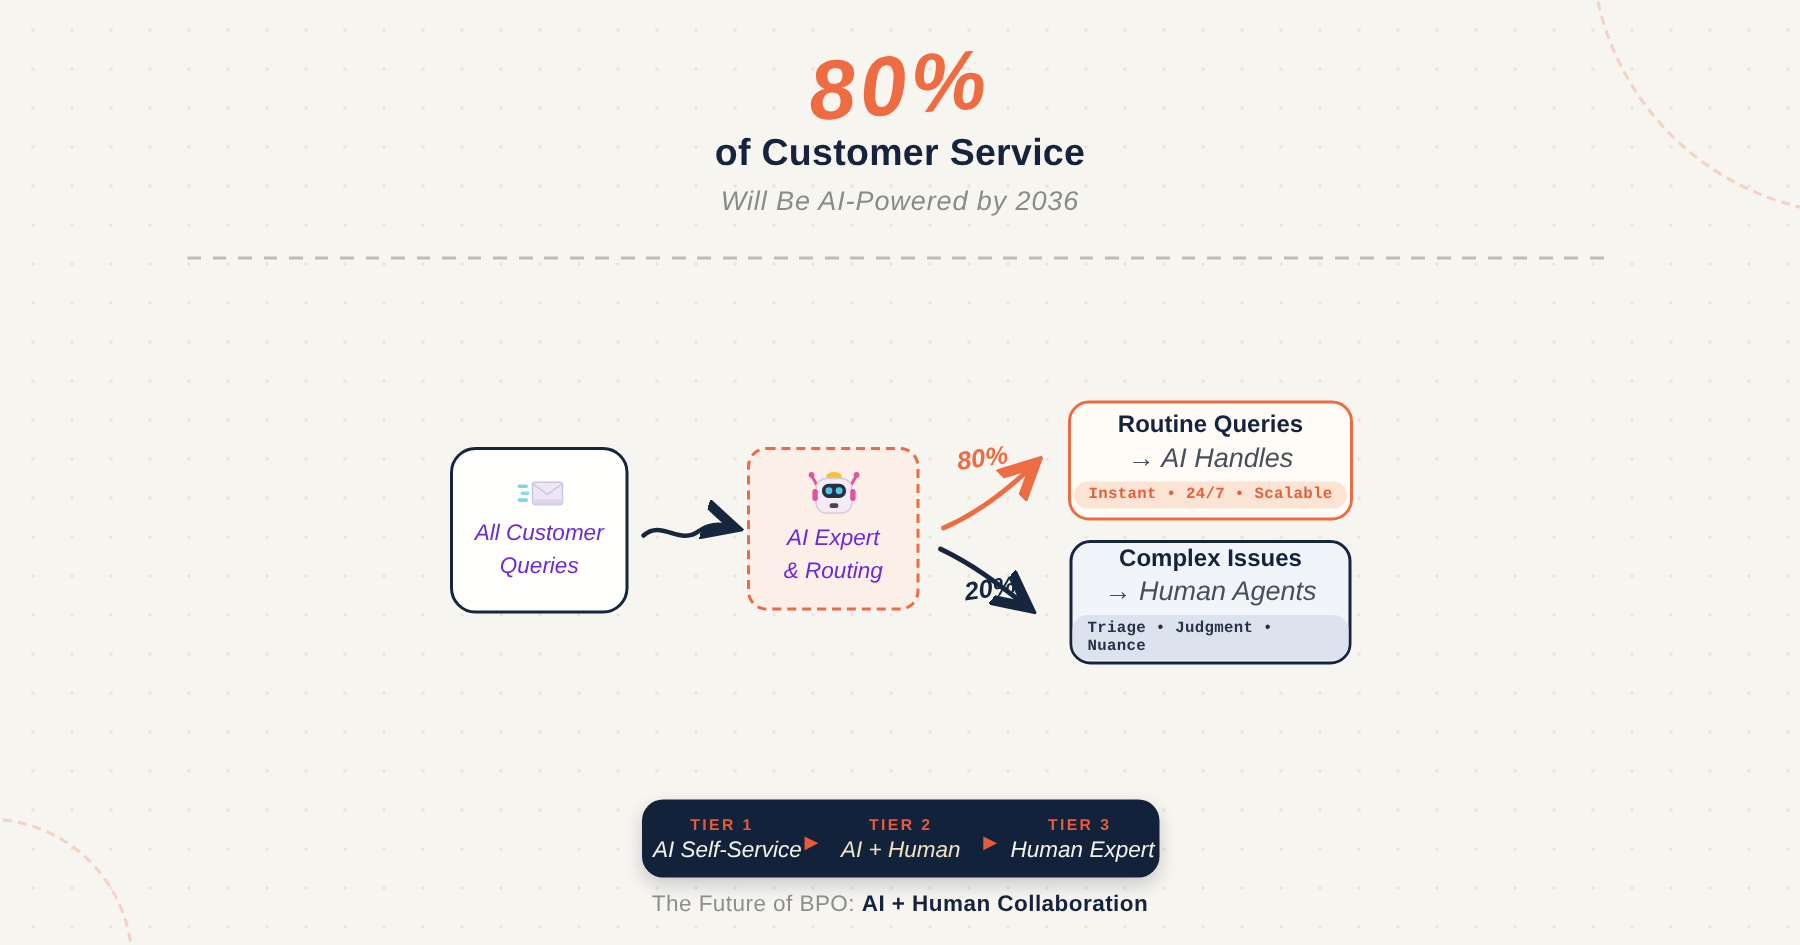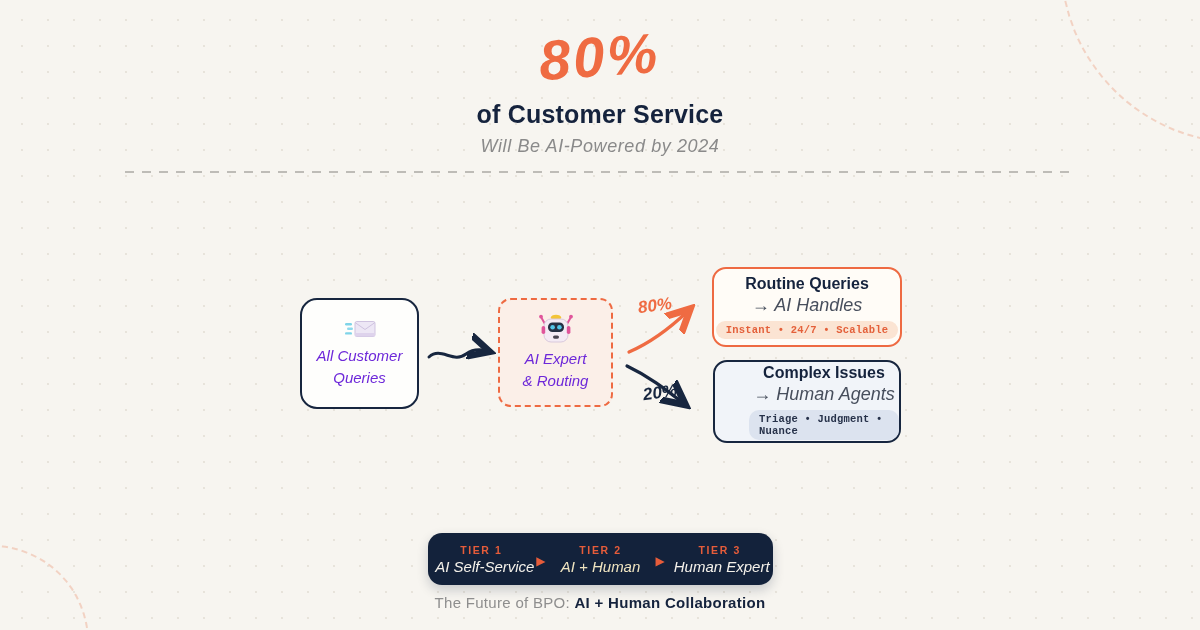--- a/index.html
+++ b/index.html
@@ -17,38 +17,38 @@
   .deco-circle { position:absolute; border:2px dashed #F2D2C3; border-radius:50%; }
   .deco-circle.tr { left:1060px; top:-220px; width:360px; height:360px; }
   .deco-circle.bl { left:-105px; top:545px; width:190px; height:190px; }
 
   
   .header { position:absolute; top:26px; left:0; width:100%; text-align:center; }
   .stat {
     display:inline-block; font-size:56px; font-weight:bold; font-style:italic;
     color:#EF6B42; letter-spacing:3px; transform:rotate(-4deg); line-height:1.1;
   }
-  .title { margin-top:12px; font-size:25px; font-weight:bold; color:#15233D; letter-spacing:0.2px; }
+  .title { margin-top:0px; font-size:25px; font-weight:bold; color:#15233D; letter-spacing:0.2px; }
   .subtitle { margin-top:7px; font-size:18px; font-style:italic; color:#8A8A8A; letter-spacing:0.6px; }
 
   .divider {
     position:absolute; top:171px; left:125px; width:950px; height:2px;
     background:repeating-linear-gradient(90deg,#BEBCB7 0 9px, transparent 9px 17px);
   }
 
   
   .box {
     position:absolute; box-sizing:border-box; border-radius:14px;
     display:flex; flex-direction:column; align-items:center; justify-content:center;
     text-align:left;
   }
   .box-source { left:300px; top:298px; width:119px; height:111px; background:#FEFEFC; border:2.5px solid #17263F; border-radius:17px; }
   .box-triage { left:498px; top:298px; width:115px; height:109px; background:#FBEFE8; border:2px dashed #EE6A42; border-radius:13px; }
   .box-routine { left:712px; top:267px; width:190px; height:80px; background:#FFFCF7; border:2.5px solid #EE6A42; }
-  .box-complex { left:713px; top:360px; width:188px; height:83px; background:#F1F4F9; border:2.5px solid #17263F;padding-left:34px; }
+  .box-complex { left:713px; top:360px; width:188px; height:83px; background:#F1F4F9; border:2.5px solid #17263F; }
 
   .node-icon { margin-bottom:4px; line-height:0; }
   .node-label { font-size:15px; font-style:italic; color:#6d28d9; line-height:1.5; font-weight:500; }
 
   .card-title { font-size:16px; font-weight:bold; color:#15233D; }
   .card-sub { font-size:18px; font-style:italic; color:#474E5C; margin-top:2px; }
   .badge { display:inline-block; font-size:10.5px; font-weight:bold; padding:3px 10px; border-radius:10px; margin-top:5px; letter-spacing:0.2px;font-family:Liberation Mono, monospace; }
   .badge-ai { background:#FBE4D3; color:#E4603A; }
   .badge-human { background:#DCE3EF; color:#27324A; }
 
@@ -79,21 +79,21 @@
 <body>
 
 <div class="canvas">
 
   <div class="deco-circle tr"></div>
   <div class="deco-circle bl"></div>
 
   <div class="header">
     <div class="stat">80%</div>
     <div class="title">of Customer Service</div>
-    <div class="subtitle">Will Be AI-Powered by 2024</div>
+    <div class="subtitle">Will Be AI-Powered by 2036</div>
   </div>
 
   <div class="divider"></div>
 
   <div class="box box-source">
     <span class="node-icon">
       <svg width="32" height="23" viewBox="0 0 32 23">
         <rect x="1" y="5" width="7" height="2.4" rx="1.2" fill="#7FD4E8"></rect>
         <rect x="3" y="9.6" width="6" height="2.4" rx="1.2" fill="#8FD9EC"></rect>
         <rect x="1" y="14.2" width="7" height="2.4" rx="1.2" fill="#7FD4E8"></rect>

